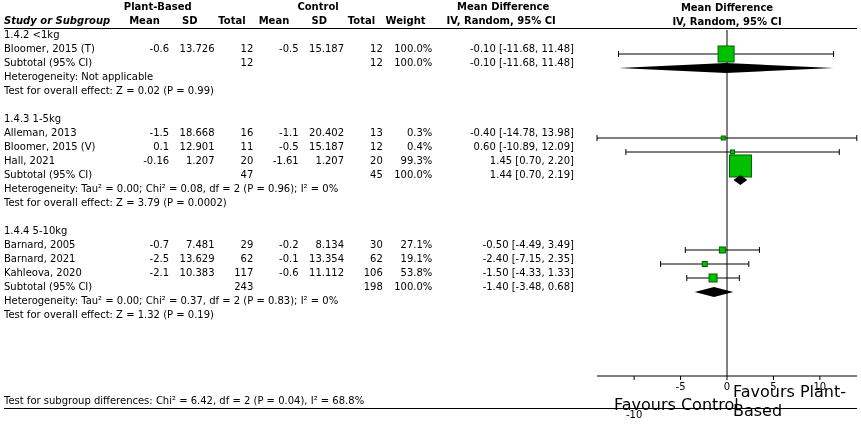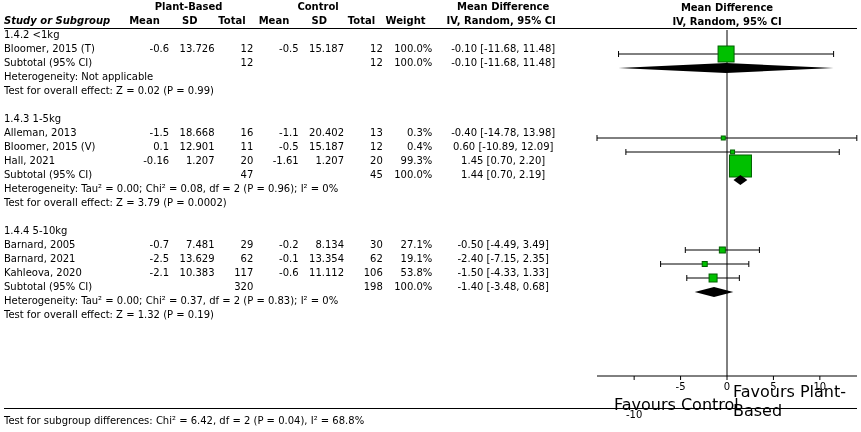--- a/index.html
+++ b/index.html
@@ -34,21 +34,21 @@
     font-size: 10px;
     font-weight: normal;
     vertical-align: bottom;
     white-space: nowrap;
     line-height: 14px;
   }
   .c-study { width: 120px; text-align: left; }
   .c-num   { width: 46px; text-align: right; padding-right: 4px; }
   .c-n     { width: 38px; text-align: right; padding-right: 4px; }
   .c-w     { width: 48px; text-align: right; padding-right: 6px; }
-  .c-ci    { width: 150px; text-align: center; padding-left: 6px; }
+  .c-ci    { width: 150px; text-align: right; padding-left: 6px; }
   .grp-head th, .grp-head td { font-weight: normal; }
   .hdr-top td { text-align: center; font-weight: bold; }
   .hdr-sub td { text-align: center; font-weight: bold; padding-right: 4px; }
   .hdr-sub td.c-study { text-align: left; font-style: italic; }
   .hdr-sub td.c-ci { text-align: center; padding-left: 0; }
   .bold { font-weight: bold; }
   .spacer td { height: 9px; line-height: 9px; }
   .note td { font-size: 10px; }
   .rule-top {
     position: absolute;
@@ -77,40 +77,40 @@
     font-size: 10px;
     text-align: center;
   }
   .fav {
     position: absolute;
     font-size: 16px;
   }
   .footer-note {
     position: absolute;
     left: 4px;
-    top: 415px;
+    top: 395px;
     font-size: 10px;
   }
 </style>
 </head>
 <body>
 
 <div class="rule-top"></div>
 <div class="rule-bottom"></div>
 
 <div class="plot-head">
   <div>Mean Difference</div>
   <div>IV, Random, 95% CI</div>
 </div>
 
 <table class="tbl">
   <tbody id="tbl-body">
       <tr class="hdr-top">
         <td class="c-study"></td>
-        <td class="c-num" colspan="3" style="text-align: center;">Plant-Based</td>
+        <td class="c-num" colspan="3" style="text-align: left;">Plant-Based</td>
         <td class="c-num" colspan="3" style="text-align: center; margin-top: 8px;">Control</td>
         <td class="c-w"></td>
         <td class="c-ci" style="text-align: center;">Mean Difference</td>
       </tr>
       <tr class="hdr-sub">
         <td class="c-study">Study or Subgroup</td>
         <td class="c-num">Mean</td>
         <td class="c-num">SD</td>
         <td class="c-n">Total</td>
         <td class="c-num">Mean</td>
@@ -242,21 +242,21 @@
         <td class="c-num">-0.6</td>
         <td class="c-num">11.112</td>
         <td class="c-n">106</td>
         <td class="c-w">53.8%</td>
         <td class="c-ci">-1.50 [-4.33, 1.33]</td>
       </tr>
       <tr>
         <td class="c-study bold">Subtotal (95% CI)</td>
         <td class="c-num"></td>
         <td class="c-num"></td>
-        <td class="c-n bold">320</td>
+        <td class="c-n bold">243</td>
         <td class="c-num"></td>
         <td class="c-num"></td>
         <td class="c-n bold">198</td>
         <td class="c-w bold">100.0%</td>
         <td class="c-ci bold">-1.40 [-3.48, 0.68]</td>
       </tr>
       <tr class="note">
         <td class="c-study" colspan="9">Heterogeneity: Tau² = 0.00; Chi² = 0.37, df = 2 (P = 0.83); I² = 0%</td>
       </tr>
       <tr class="note">

